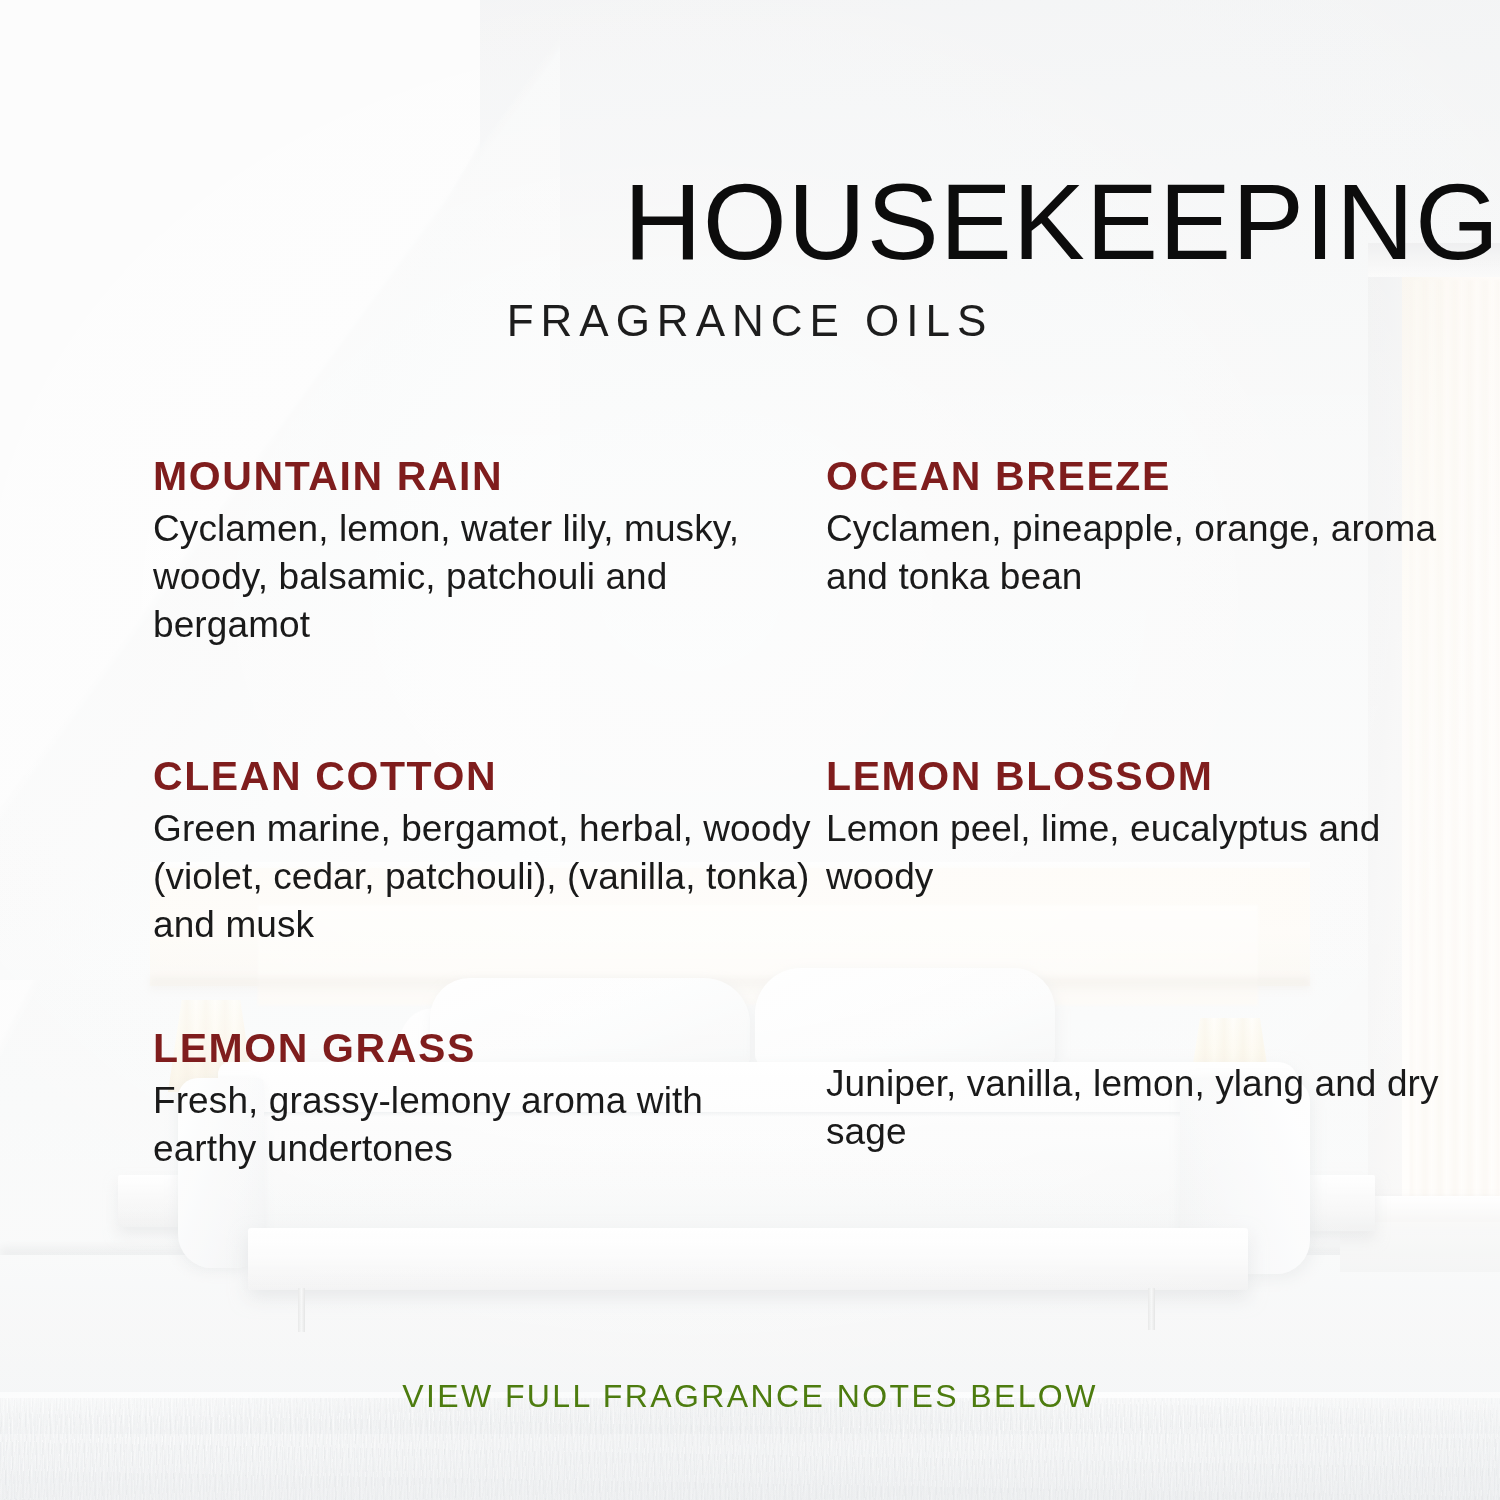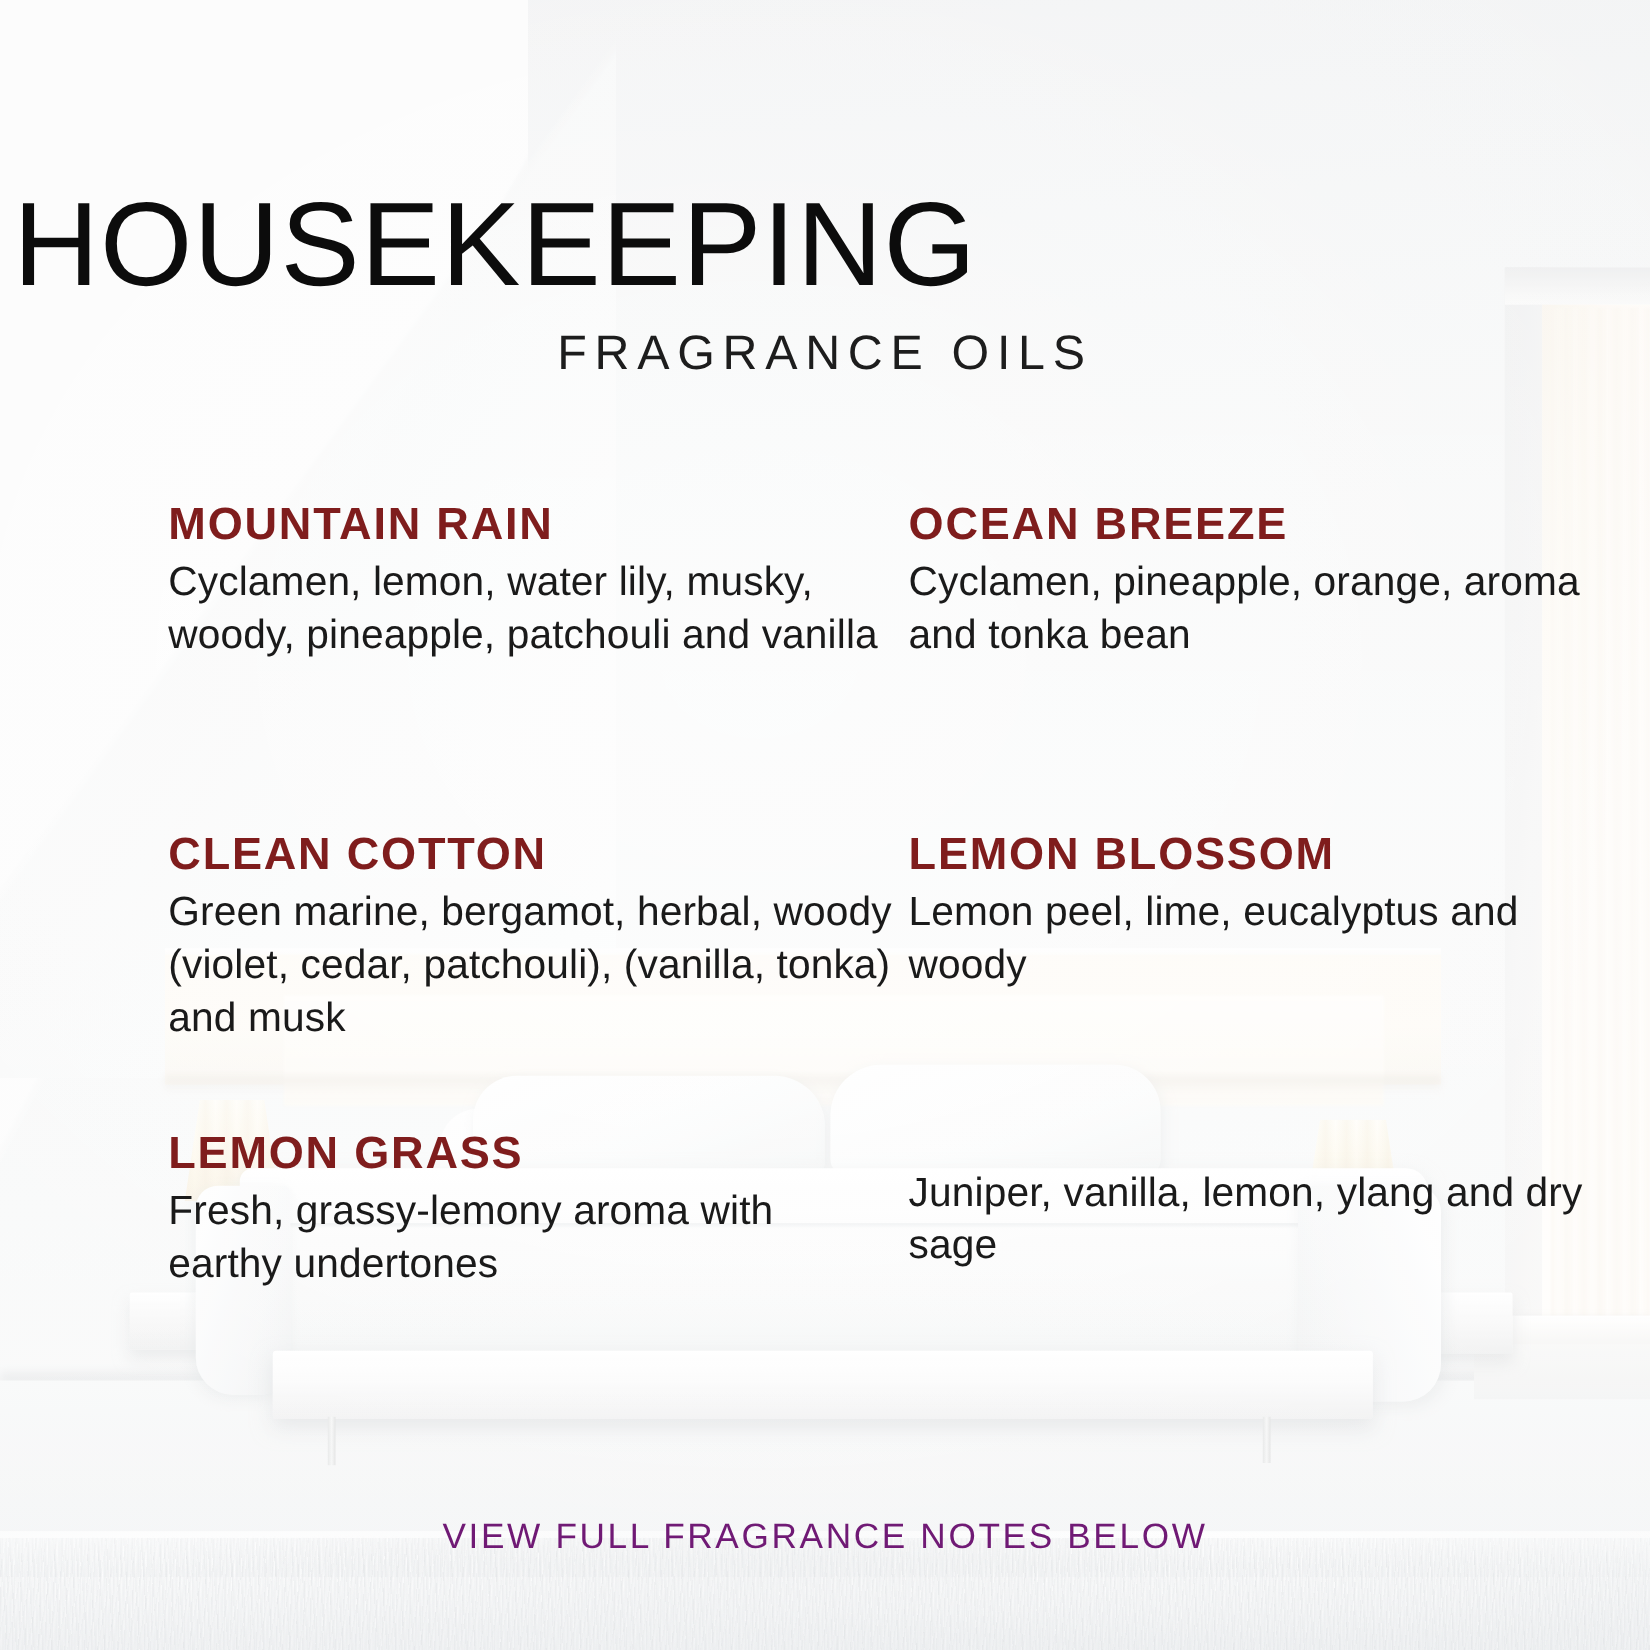--- a/index.html
+++ b/index.html
@@ -249,29 +249,28 @@
     position:absolute; inset:0;
     background: radial-gradient(ellipse 78% 62% at 46% 40%, rgba(255,255,255,0.55) 0%, rgba(255,255,255,0.10) 70%, rgba(255,255,255,0) 100%);
     pointer-events:none;
   }
 
   
   .overlay { position:absolute; inset:0; }
 
   .title {
     position:absolute; left:0; top:168px; width:1500px;
-    text-align:left;
+    text-align:right;
     font-family:"Liberation Sans Narrow","Liberation Sans",sans-serif;
     font-size:108px;
     font-weight:400;
     letter-spacing:1px;
     color:#0c0c0c;
     line-height:1.0;
     transform: scaleX(1.0);
-    padding-left: 12px;
   }
   .subtitle {
     position:absolute; left:0; top:298px; width:1500px;
     text-align:center;
     font-size:44px;
     font-weight:300;
     letter-spacing:7px;
     color:#1d1d1d;
     line-height:1.05;
   }
@@ -305,21 +304,21 @@
   #c3 { left:673px; top:300px; width:640px; }
   #c4 { left:0px;   top:572px; width:660px; }
   #c5 { left:673px; top:604px; width:640px; }
 
   .footer {
     position:absolute; left:0; top:1378px; width:1500px;
     text-align:center;
     font-size:32px;
     font-weight:400;
     letter-spacing:2.4px;
-    color:#701a75;
+    color:#4d7c0f;
   }
 </style>
 </head>
 <body>
 
 <div id="stage">
 
   <div class="scene">
     <div class="wall-back"></div>
     <div class="wall-left"></div>
@@ -376,21 +375,21 @@
 
   <div class="overlay">
 
     <div class="title">HOUSEKEEPING</div>
     <div class="subtitle">FRAGRANCE OILS</div>
 
     <div class="grid">
 
       <div class="cell" id="c0">
         <div class="cell-name">MOUNTAIN RAIN</div>
-        <div class="cell-notes">Cyclamen, lemon, water lily, musky, woody, pineapple, patchouli and vanilla</div>
+        <div class="cell-notes">Cyclamen, lemon, water lily, musky, woody, balsamic, patchouli and bergamot</div>
       </div>
 
       <div class="cell" id="c1">
         <div class="cell-name">OCEAN BREEZE</div>
         <div class="cell-notes">Cyclamen, pineapple, orange, aroma and tonka bean</div>
       </div>
 
       <div class="cell" id="c2">
         <div class="cell-name">CLEAN COTTON</div>
         <div class="cell-notes">Green marine, bergamot, herbal, woody (violet, cedar, patchouli), (vanilla, tonka) and musk</div>

